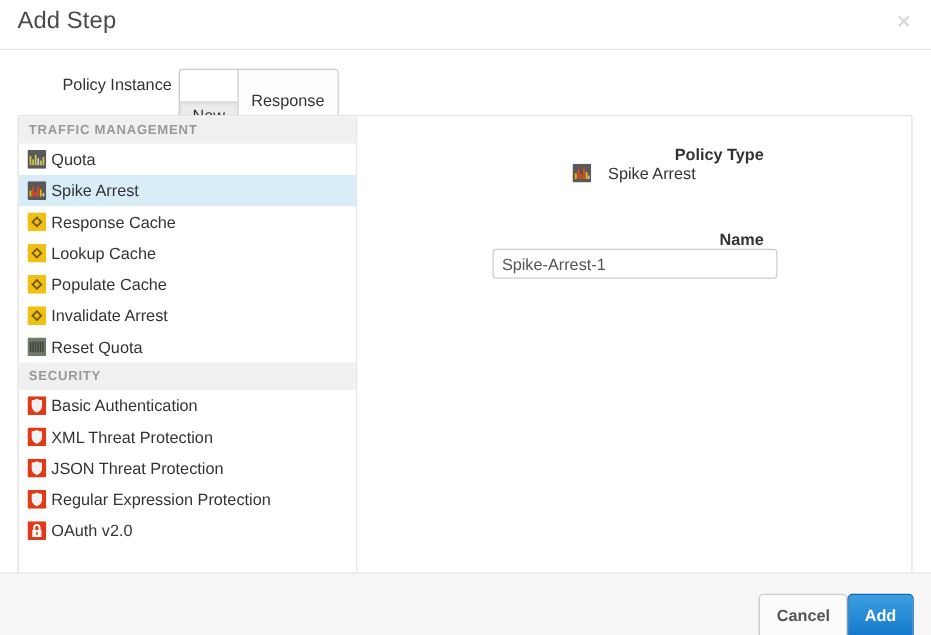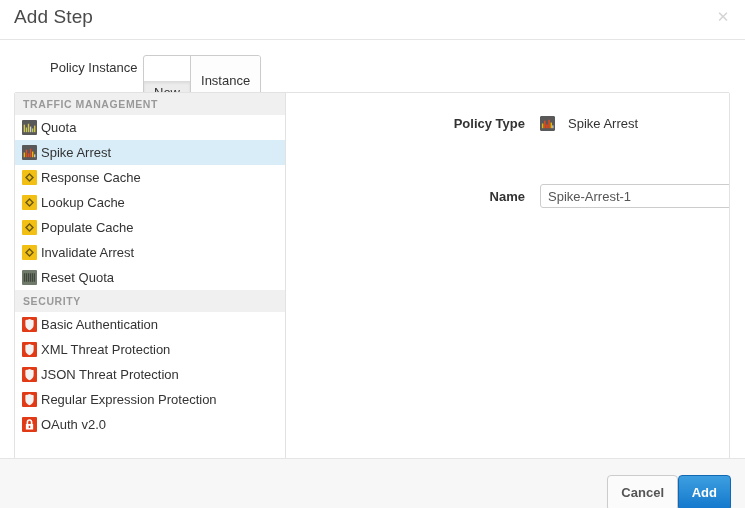--- a/index.html
+++ b/index.html
@@ -150,22 +150,23 @@
   
   .form-panel {
     flex: 1;
     position: relative;
     background: #ffffff;
   }
   .form-row {
     position: absolute;
     display: flex;
     align-items: center;
-    left: 17px;
+    left: 0;
     width: 100%;
+    flex-direction: column;
   }
   .form-label {
     width: 237px;
     text-align: right;
     font-weight: bold;
     font-size: 13px;
     color: #333333;
     padding-right: 15px;
     box-sizing: border-box;
     flex: none;
@@ -238,21 +239,21 @@
 
 <div class="modal-header">
   <div class="modal-title">Add Step</div>
   <div class="close-icon">✕</div>
 </div>
 
 <div class="instance-row">
   <div class="instance-label">Policy Instance</div>
   <div class="segmented">
     <button class="seg-btn active">New</button>
-    <button class="seg-btn">Instance</button>
+    <button class="seg-btn">Response</button>
   </div>
 </div>
 
 <div class="body-panel">
 
   <div class="policy-list" id="policy-list">
       <div class="section-header">TRAFFIC MANAGEMENT</div>
       <div class="policy-item">
         <span style="display: flex;">
           <svg viewBox="0 0 16 16" class="icon16">

